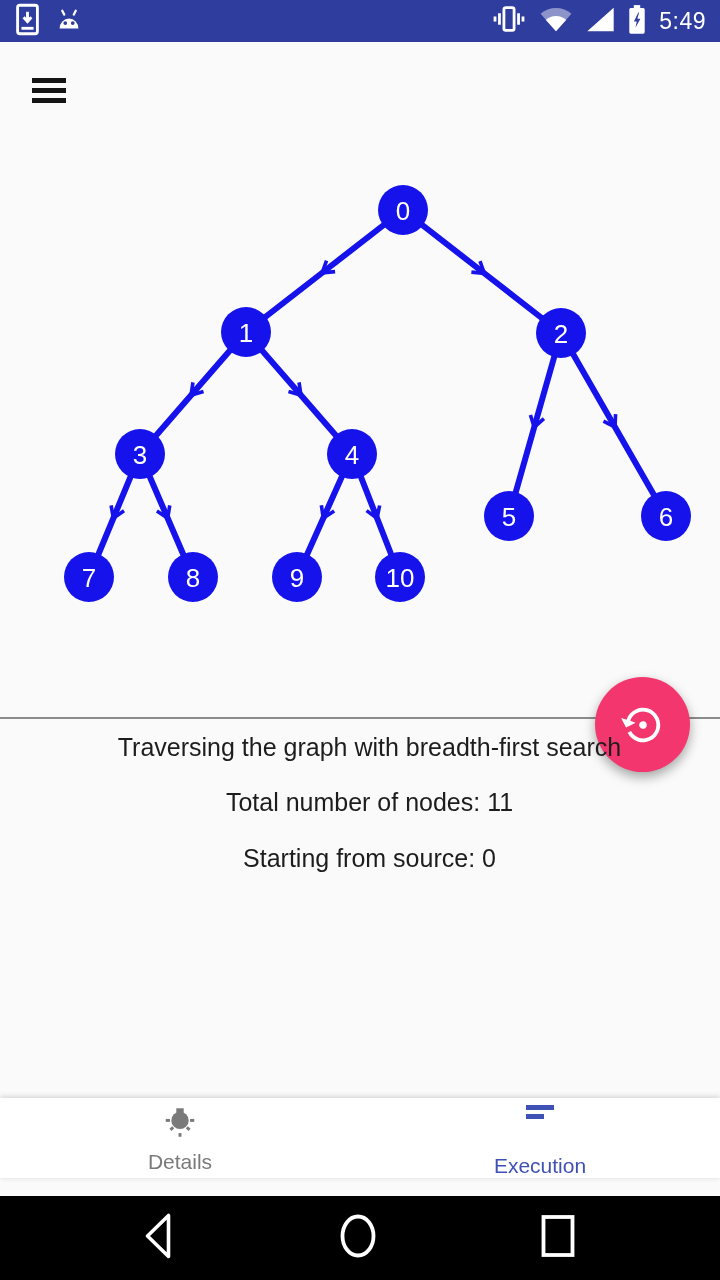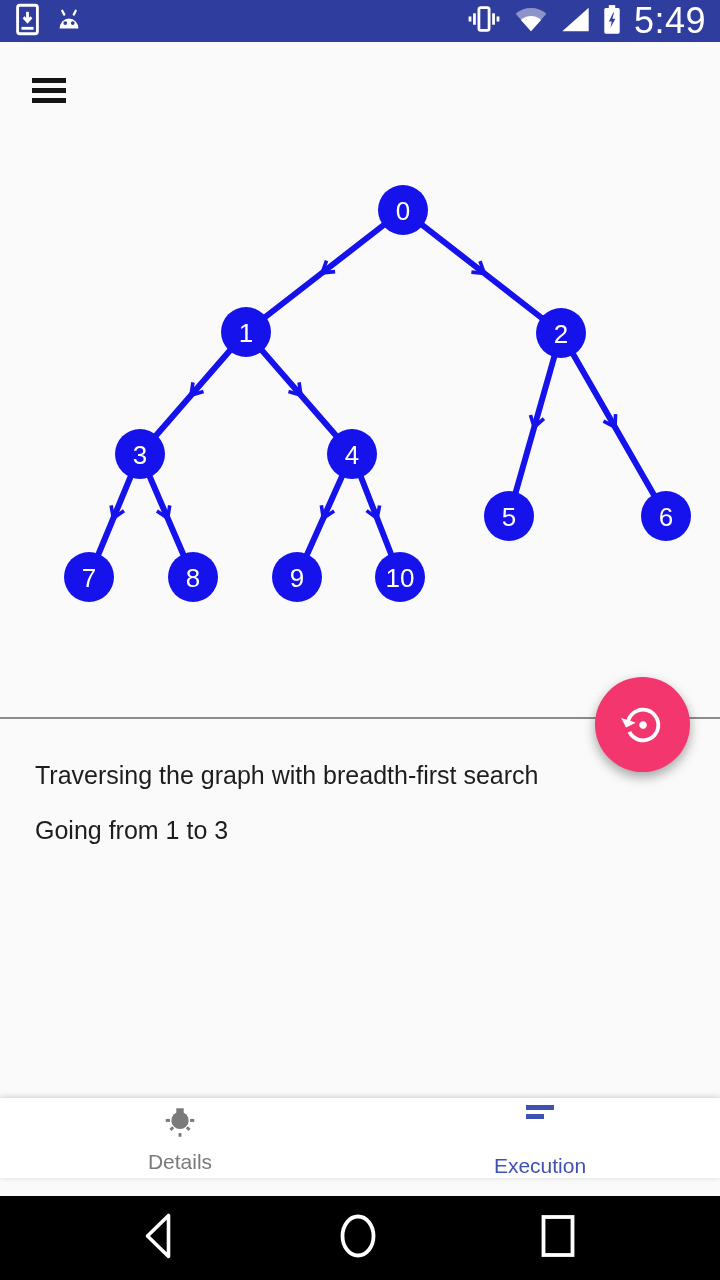--- a/index.html
+++ b/index.html
@@ -16,21 +16,21 @@
     font-family:"Liberation Sans",sans-serif;
   }
   
   .status-bar{
     position:absolute;top:0;left:0;width:720px;height:42px;
     background:var(--statusbar-bg);
     display:flex;align-items:center;justify-content:space-between;
     padding:0 14px;box-sizing:border-box;
   }
   .sb-group{display:flex;align-items:center;gap:13px;}
-  .sb-time{color:#fff;font-size:36px;letter-spacing:0.5px;}
+  .sb-time{color:#fff;font-size:23px;letter-spacing:0.5px;}
   
   .menu-button{
     position:absolute;left:32px;top:78px;width:34px;height:25px;
     display:flex;flex-direction:column;justify-content:space-between;cursor:pointer;
   }
   .menu-button span{display:block;width:34px;height:5px;background:#141414;}
   
   .graph-svg{position:absolute;top:0;left:0;}
   .edge{stroke:var(--node-color);stroke-width:6;fill:none;stroke-linecap:round;}
   .arrow-mark{stroke:var(--node-color);fill:none;stroke-width:3.6;}
@@ -41,21 +41,21 @@
   }
   
   .divider{position:absolute;top:717px;left:0;width:720px;height:2px;background:#8C8C8C;}
   .fab{
     position:absolute;left:595px;top:677px;width:95px;height:95px;border-radius:50%;
     background:var(--fab-color);display:flex;align-items:center;justify-content:center;
     box-shadow:0 5px 12px rgba(0,0,0,0.35);cursor:pointer;
   }
   .fab svg{transform:rotate(18deg);}
   
-  .log{position:absolute;left:35px;top:748px;right:16px;}
+  .log{position:absolute;left:35px;top:720px;right:16px;text-align:center;}
   .log-line{
     height:55.4px;line-height:55.4px;font-size:25px;color:#1D1D1D;white-space:nowrap;
   }
   
   .bottom-nav{
     position:absolute;left:0;top:1098px;width:720px;height:80px;background:#FFFFFF;
     box-shadow:0 -1px 6px rgba(0,0,0,0.18);display:flex;
   }
   .tab{
     flex:1;display:flex;flex-direction:column;align-items:center;justify-content:center;
@@ -185,21 +185,22 @@
   <div class="divider"></div>
 
   <div class="fab">
     <svg width="46" height="46" viewBox="0 0 24 24">
       <path fill="#fff" d="M14 12c0-1.1-.9-2-2-2s-2 .9-2 2 .9 2 2 2 2-.9 2-2zm-2-9a9 9 0 0 0-9 9H0l4 4 4-4H5c0-3.87 3.13-7 7-7s7 3.13 7 7-3.13 7-7 7c-1.93 0-3.68-.79-4.94-2.06l-1.42 1.42A8.96 8.96 0 0 0 12 21a9 9 0 0 0 0-18z"></path>
     </svg>
   </div>
 
   <div class="log" id="log-list">
       <div class="log-line">Traversing the graph with breadth-first search</div>
-      <div class="log-line">Going from 1 to 3</div>
+      <div class="log-line">Total number of nodes: 11</div>
+      <div class="log-line">Starting from source: 0</div>
     </div>
 
   <div class="bottom-nav">
     <div class="tab">
       <span class="tab-icon">
         <svg width="38" height="38" viewBox="0 0 36 36">
           <rect x="14.5" y="5" width="7" height="6" fill="currentColor"></rect>
           <circle cx="18" cy="16.5" r="8.2" fill="currentColor"></circle>
           <line x1="4.5" y1="16.5" x2="8.5" y2="16.5" stroke="currentColor" stroke-width="2.8"></line>
           <line x1="27.5" y1="16.5" x2="31.5" y2="16.5" stroke="currentColor" stroke-width="2.8"></line>

